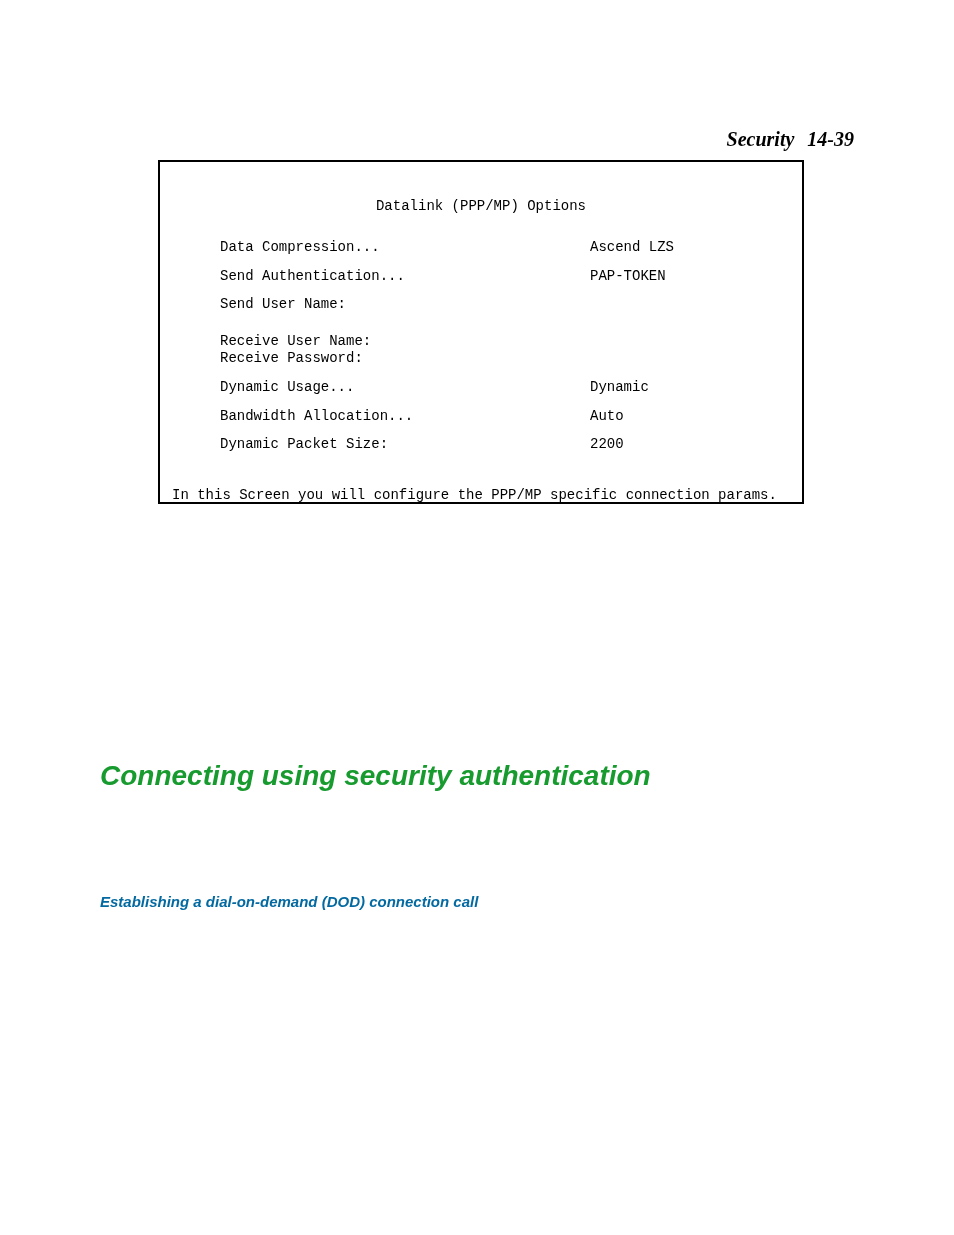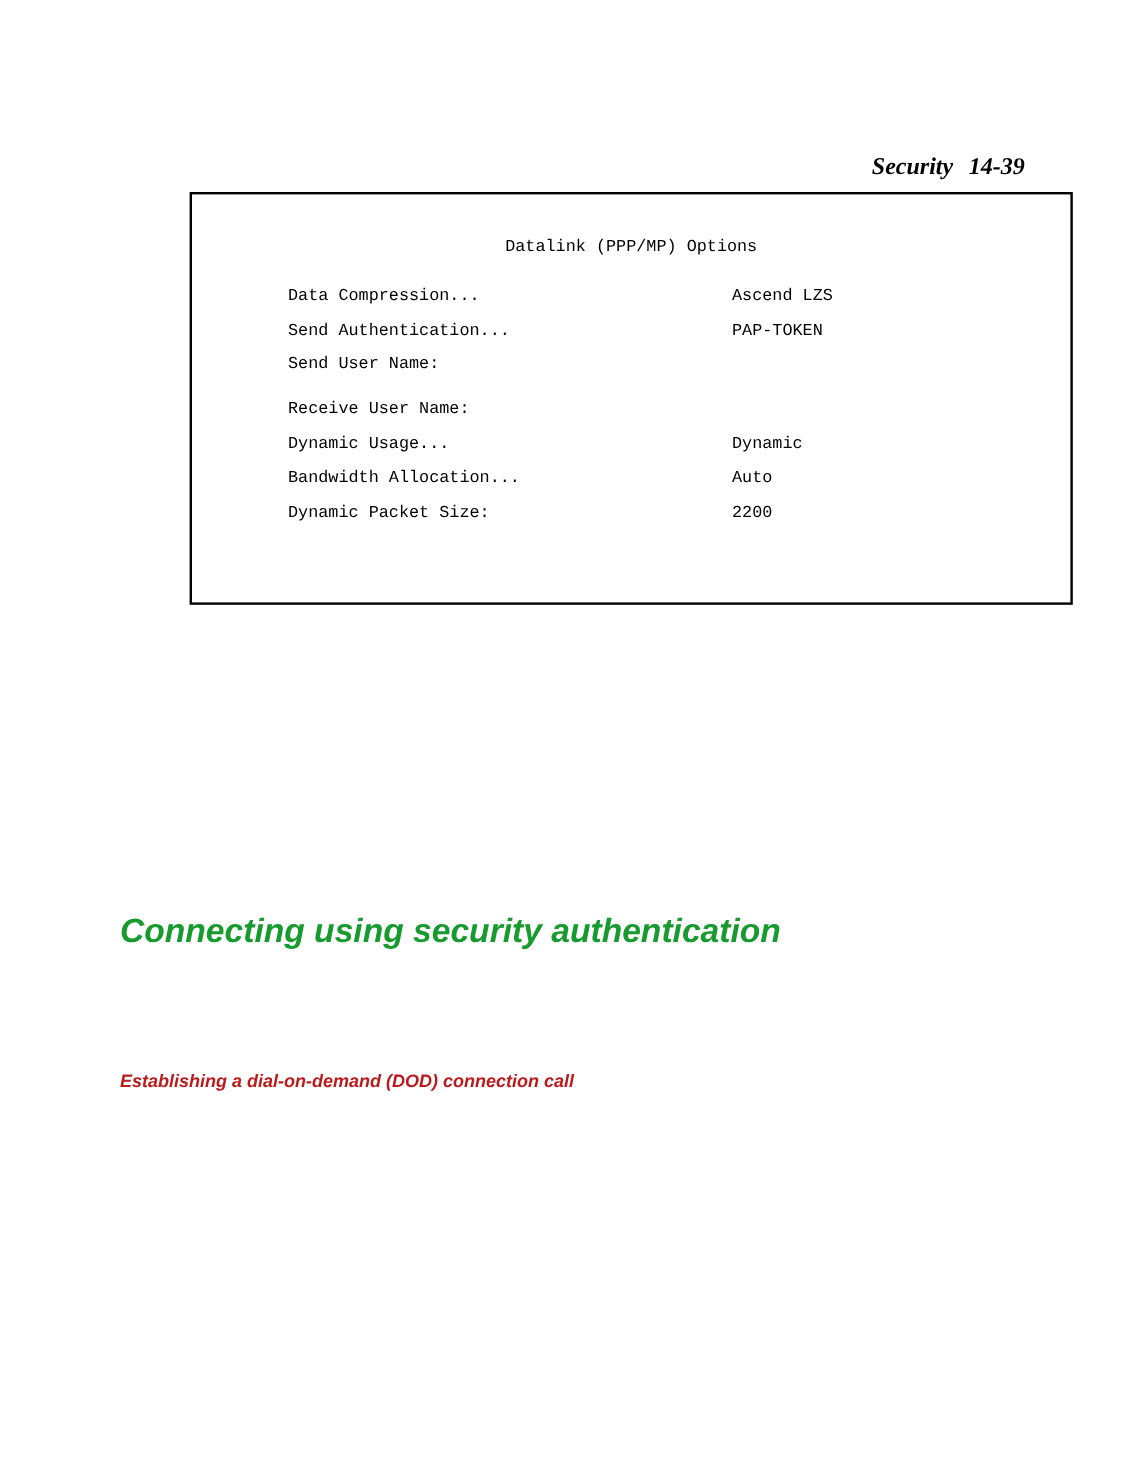--- a/index.html
+++ b/index.html
@@ -23,35 +23,35 @@
       font-size: 20px;
       color: #000;
     }
     .page-header .section-name {
       margin-right: 8px;
     }
     .terminal-box {
       position: absolute;
       top: 160px;
       left: 158px;
-      width: 736px;
+      width: 646px;
       height: 344px;
       border: 2px solid #000;
       font-family: 'Courier New', Courier, monospace;
       font-size: 14px;
       line-height: 1.2;
       padding-top: 36px;
     }
     .terminal-title {
       text-align: center;
       margin-bottom: 24px;
     }
     .terminal-row {
       display: flex;
-      padding-left: 80px;
+      padding-left: 60px;
       margin-bottom: 12px;
     }
     .terminal-row.tight {
       margin-bottom: 0px;
     }
     .terminal-row.gap-top {
       margin-top: 20px;
     }
     .terminal-label {
       width: 346px;
@@ -76,21 +76,21 @@
       color: #179a2e;
     }
     .heading-2 {
       position: absolute;
       top: 893px;
       left: 100px;
       font-family: 'Trebuchet MS', 'Lucida Sans', Arial, sans-serif;
       font-style: italic;
       font-weight: bold;
       font-size: 15px;
-      color: #b91c1c;
+      color: #0369a1;
       text-align: right;
     }
   </style>
 </head>
 <body>
 
 <div class="page-header">
   <span class="section-name">Security</span>
   <span>14-39</span>
 </div>
@@ -108,31 +108,33 @@
   </div>
   <div class="terminal-row">
     <div class="terminal-label">Send User Name:</div>
     <div class="terminal-value"></div>
   </div>
   <div class="terminal-row tight gap-top">
     <div class="terminal-label">Receive User Name:</div>
     <div class="terminal-value"></div>
   </div>
   <div class="terminal-row">
+    <div class="terminal-label">Receive Password:</div>
     <div class="terminal-value"></div>
   </div>
   <div class="terminal-row">
     <div class="terminal-label">Dynamic Usage...</div>
     <div class="terminal-value">Dynamic</div>
   </div>
   <div class="terminal-row">
     <div class="terminal-label">Bandwidth Allocation...</div>
     <div class="terminal-value">Auto</div>
   </div>
   <div class="terminal-row">
     <div class="terminal-label">Dynamic Packet Size:</div>
     <div class="terminal-value">2200</div>
   </div>
 
+  <div class="terminal-footer">In this Screen you will configure the PPP/MP specific connection params.</div>
 </div>
 
 <div class="heading-1">Connecting using security authentication</div>
 <div class="heading-2">Establishing a dial-on-demand (DOD) connection call</div>
 
 </body></html>

